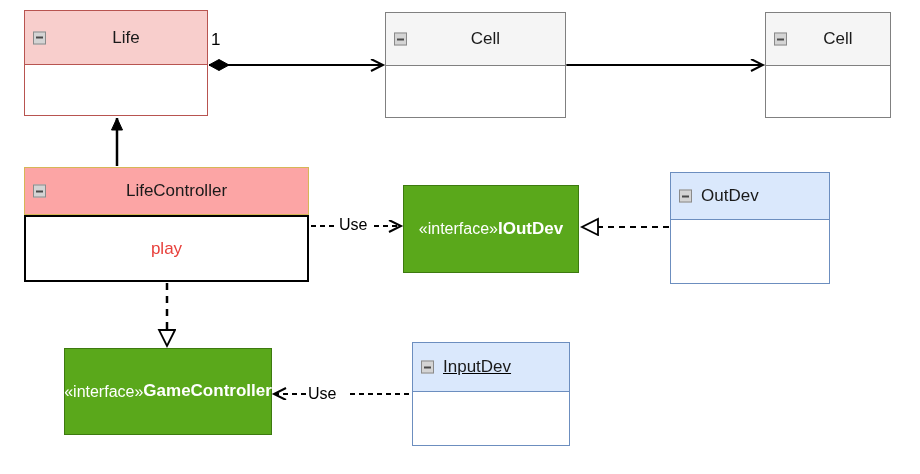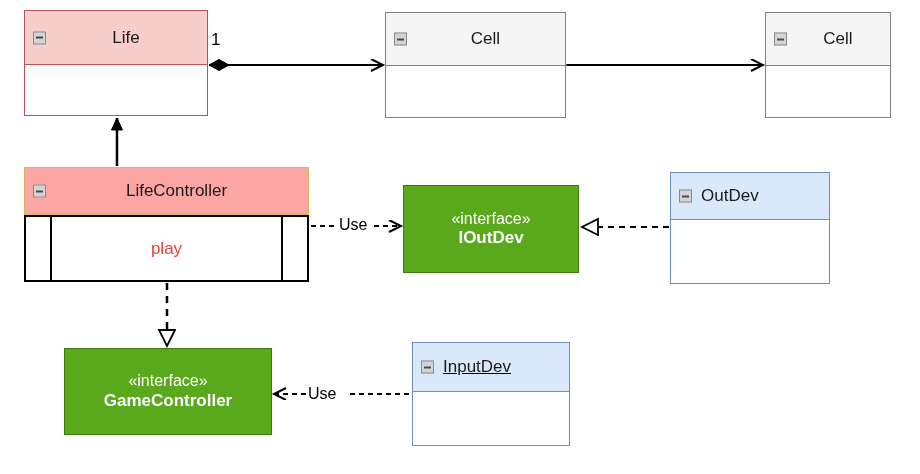--- a/index.html
+++ b/index.html
@@ -110,20 +110,21 @@
     height: 48px;
     background: #fca5a5;
     border: 1.5px solid #d6b656;
     font-size: 17px;
   }
   #node-lifecontroller .body {
     height: 67px;
     border: 2px solid #000000;
     display: flex;
     align-items: stretch;
+    flex-direction: column;
   }
   #node-lifecontroller .cellL,
   #node-lifecontroller .cellR {
     width: 26px;
     box-sizing: border-box;
   }
   #node-lifecontroller .cellL { border-right: 2px solid #000000; }
   #node-lifecontroller .cellR { border-left: 2px solid #000000; }
   #node-lifecontroller .cellM {
     flex: 1;
@@ -131,21 +132,21 @@
     align-items: center;
     justify-content: center;
     font-size: 17px;
     color: #e8413c;
   }
   
   .ifacebox {
     background: #5aa81b;
     border: 1.5px solid #3d7a0f;
     display: flex;
-    flex-direction: column;
+    flex-direction: row;
     align-items: center;
     justify-content: center;
     color: #ffffff;
     line-height: 1.22;
   }
   .ifacebox .stereo {
     font-size: 16px;
     font-weight: normal;
   }
   .ifacebox .iname {

